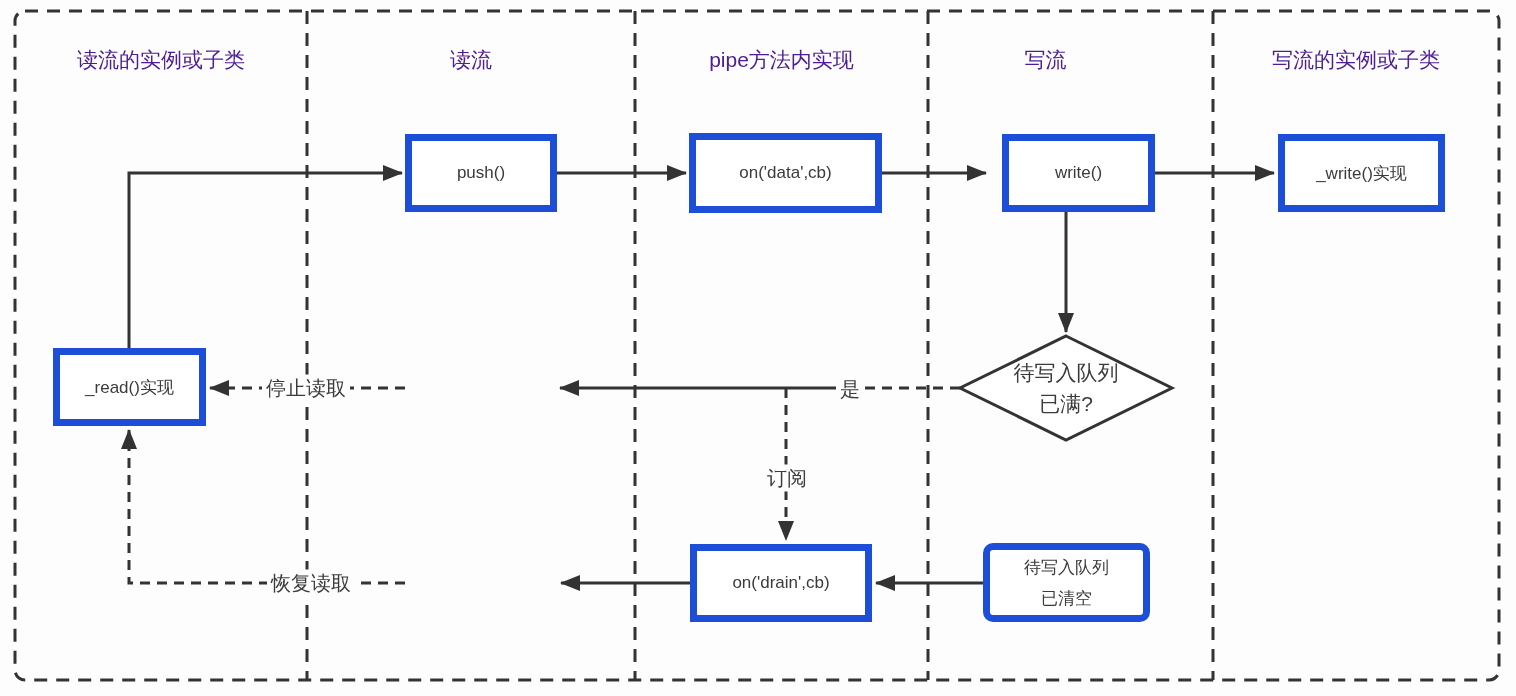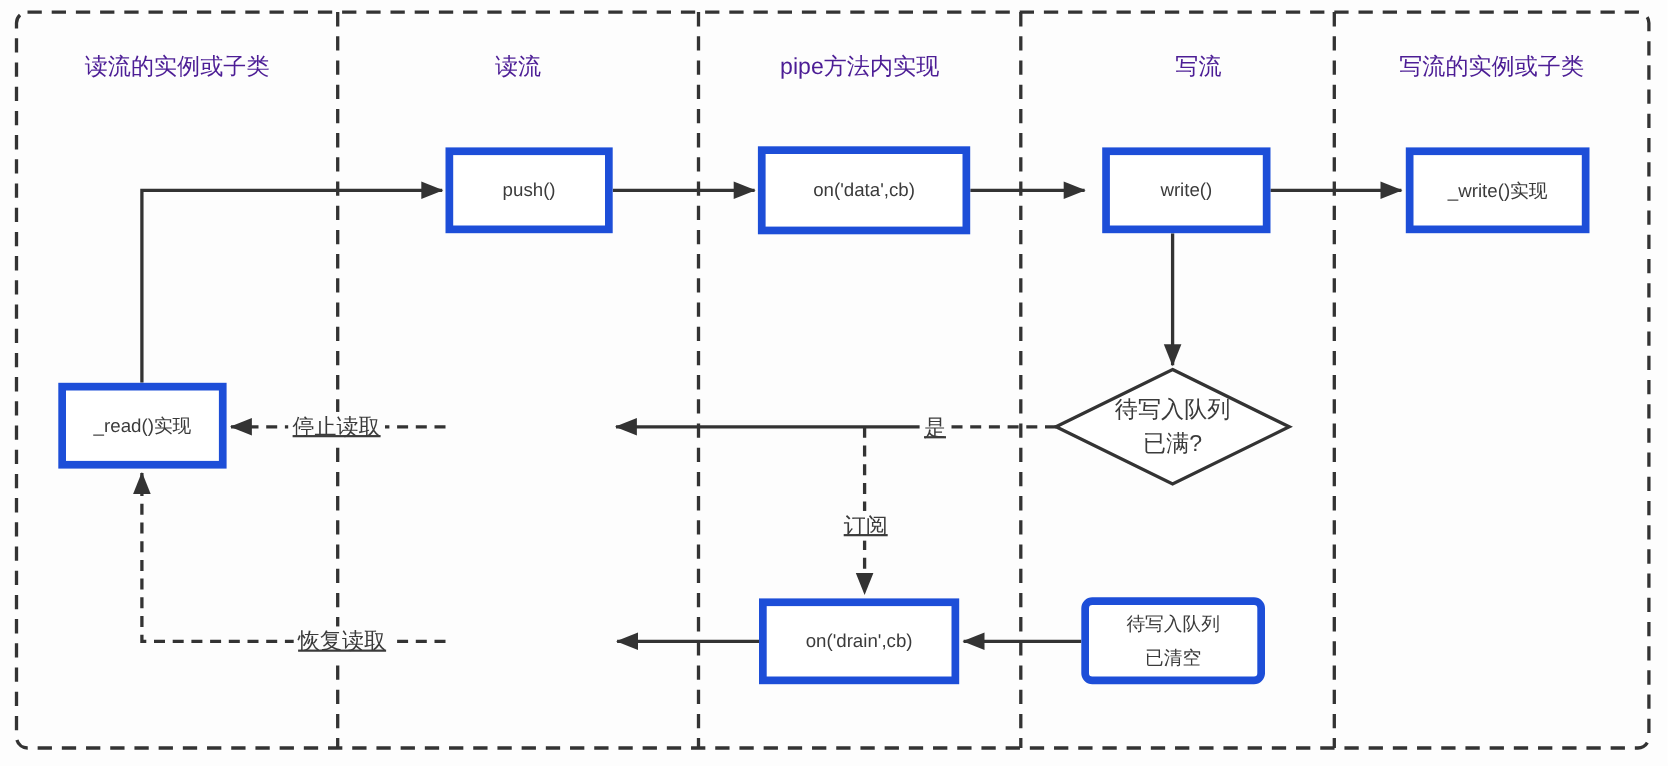--- a/index.html
+++ b/index.html
@@ -47,21 +47,20 @@
   }
   .diamond-label span { display: block; }
   .edge-label {
     position: absolute;
     transform: translate(-50%, -50%);
     background: #fdfdfd;
     padding: 0 4px;
     font-size: 20px;
     color: #3b3b3b;
     white-space: nowrap;
-    text-decoration: underline;
   }
 </style>
 </head>
 <body>
 
 <div class="canvas">
 
   <svg class="wires" width="1516" height="696" viewBox="0 0 1516 696">
     <defs>
       <marker id="arrow" markerUnits="userSpaceOnUse" markerWidth="22" markerHeight="18" viewBox="0 0 22 18" refX="20" refY="9" orient="auto">
@@ -88,21 +87,21 @@
     <path d="M786,388 L786,540" fill="none" stroke="#333333" stroke-width="3" stroke-dasharray="10 7" marker-end="url(#arrow)"></path>
     <path d="M405,388 L210,388" fill="none" stroke="#333333" stroke-width="3" stroke-dasharray="10 7" marker-end="url(#arrow)"></path>
     <path d="M405,583 L129,583 L129,430" fill="none" stroke="#333333" stroke-width="3" stroke-dasharray="10 7" marker-end="url(#arrow)"></path>
 
     <polygon points="1066,336 1172,388 1066,440 960,388" fill="#ffffff" stroke="#333333" stroke-width="3"></polygon>
   </svg>
 
   <div class="lane-title" style="left:15px; width:292px;">读流的实例或子类</div>
   <div class="lane-title" style="left:307px; width:328px;">读流</div>
   <div class="lane-title" style="left:635px; width:293px;">pipe方法内实现</div>
-  <div class="lane-title" style="left:928px; width:323px;font-family:Liberation Mono, monospace;">写流</div>
+  <div class="lane-title" style="left:884px; width:323px;font-family:Liberation Mono, monospace;">写流</div>
   <div class="lane-title" style="left:1213px; width:286px;">写流的实例或子类</div>
 
   <div class="node" style="left:53px; top:348px; width:153px; height:78px;">_read()实现</div>
   <div class="node" style="left:405px; top:134px; width:152px; height:78px;">push()</div>
   <div class="node" style="left:689px; top:133px; width:193px; height:80px;">on('data',cb)</div>
   <div class="node" style="left:1002px; top:134px; width:153px; height:78px;text-align:right;">write()</div>
   <div class="node" style="left:1278px; top:134px; width:167px; height:78px;">_write()实现</div>
   <div class="node" style="left:690px; top:544px; width:182px; height:78px;">on('drain',cb)</div>
   <div class="node rounded" style="left:983px; top:543px; width:167px; height:79px;">
     <span>待写入队列</span>

